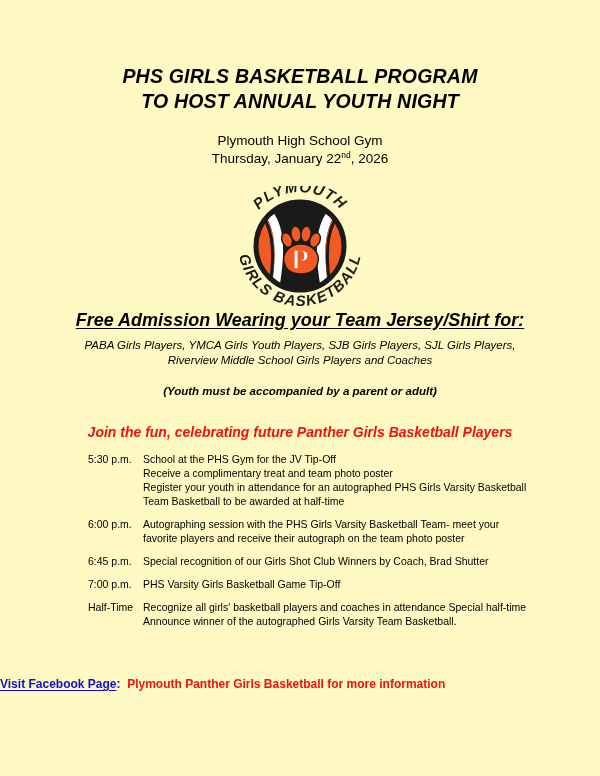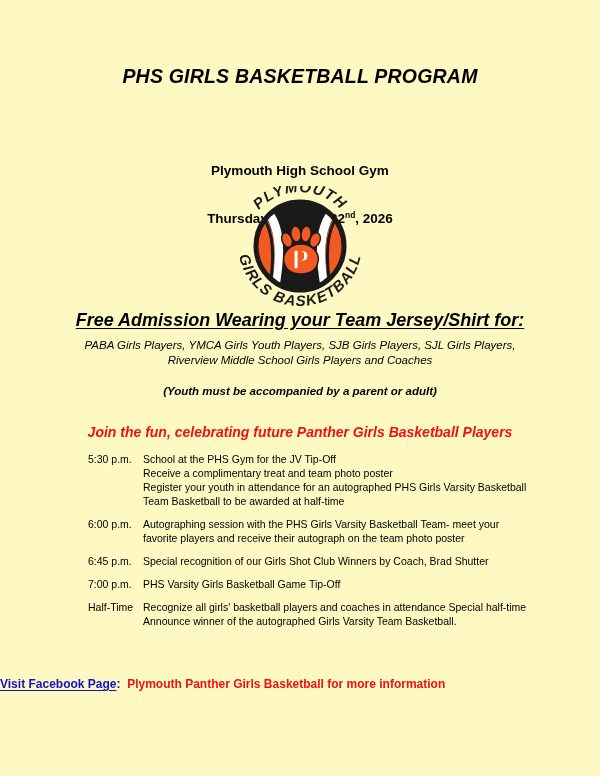--- a/index.html
+++ b/index.html
@@ -41,24 +41,23 @@
   
   .venue-block {
     position: absolute;
     top: 132px;
     left: 0;
     width: 600px;
     text-align: center;
   }
   .venue-line {
     font-size: 13.5px;
-    font-weight: bold;
+    font-weight: normal;
     line-height: 18px;
     white-space: nowrap;
-    margin-top: 30px;
   }
   .venue-line sup {
     font-size: 8.5px;
     vertical-align: super;
     line-height: 0;
   }
 
   
   .logo-wrap {
     position: absolute;
@@ -166,20 +165,21 @@
     color: #EE1111;
   }
 </style>
 </head>
 <body>
 
 <div class="page">
 
   <div class="title-block">
     <div class="title-line">PHS GIRLS BASKETBALL PROGRAM</div>
+    <div class="title-line">TO HOST ANNUAL YOUTH NIGHT</div>
   </div>
 
   <div class="venue-block">
     <div class="venue-line">Plymouth High School Gym</div>
     <div class="venue-line"><span>Thursday, January 22</span><sup>nd</sup><span>, 2026</span></div>
   </div>
 
   <div class="logo-wrap">
     <svg width="144" height="120" viewBox="0 0 144 120" xmlns="http://www.w3.org/2000/svg">
       <defs>

